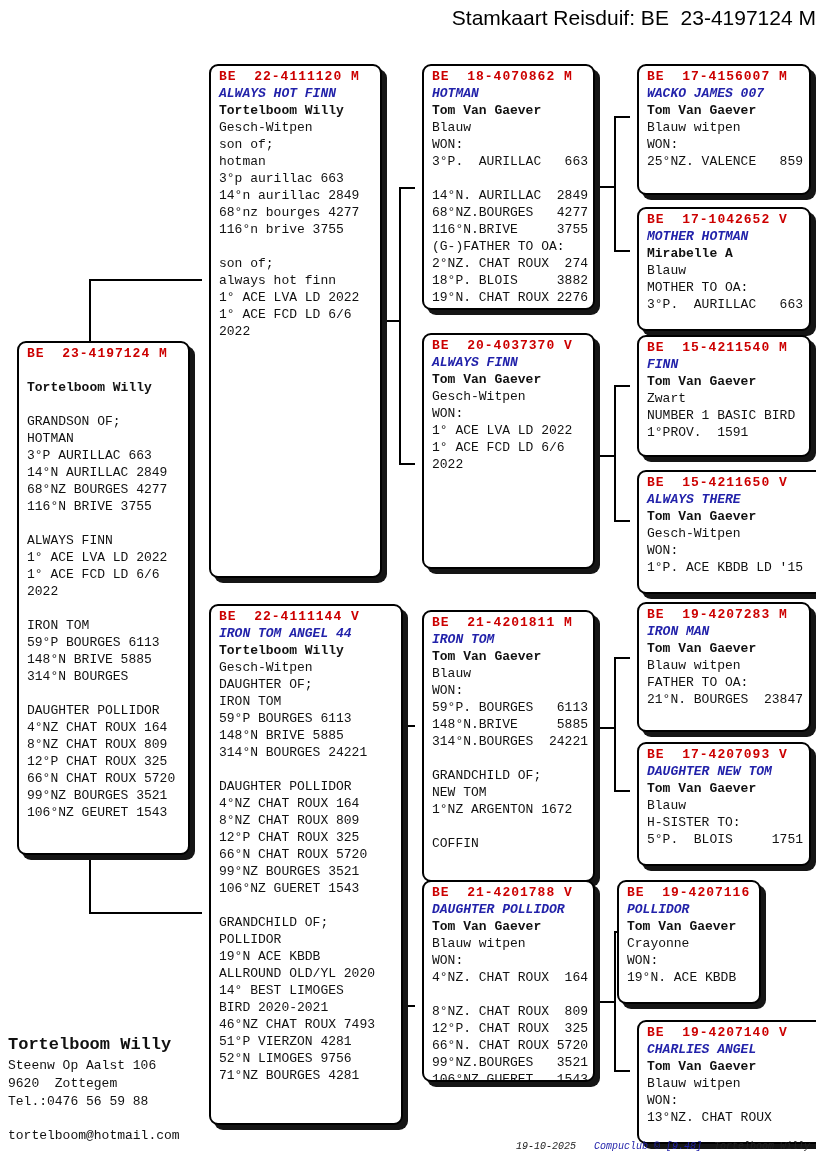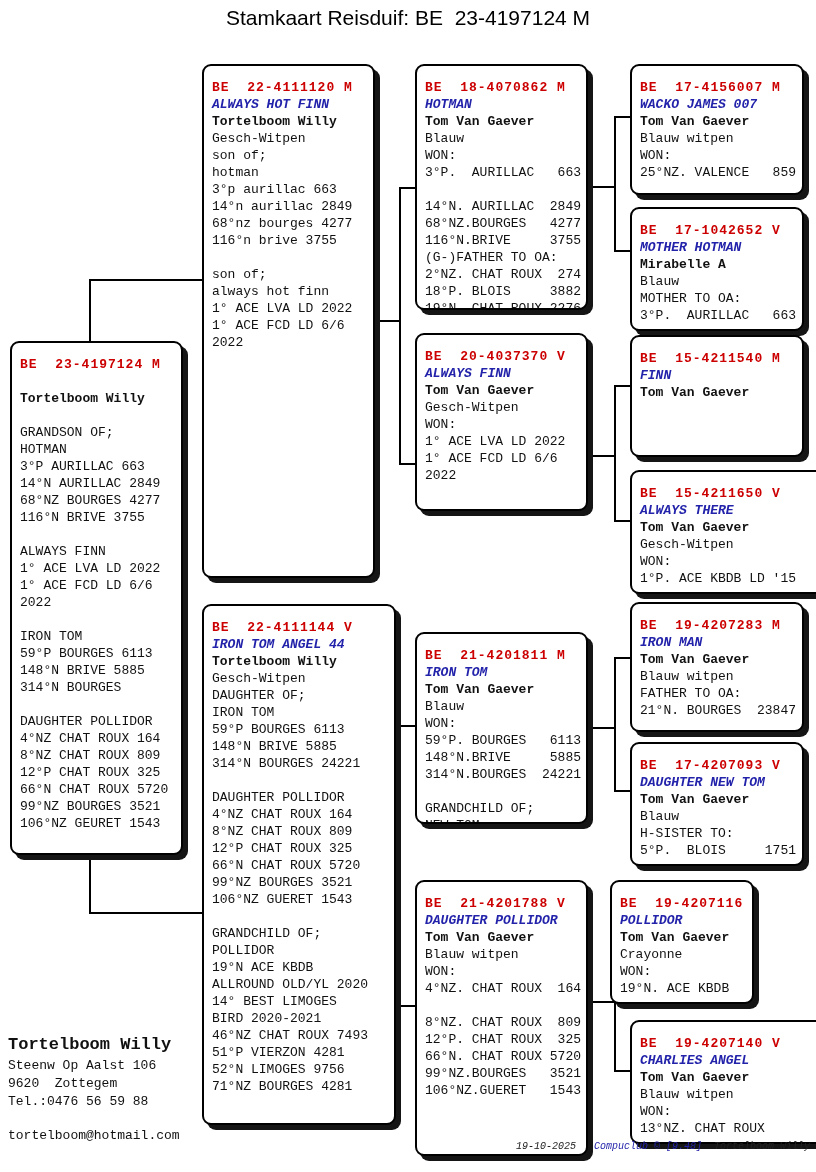--- a/index.html
+++ b/index.html
@@ -6,35 +6,36 @@
   body {
     width:816px; height:1172px;
     background:#ffffff;
     position:relative;
     font-family:"Liberation Mono", monospace;
     color:#111;
     overflow:hidden;
   }
   .title {
     position:absolute; top:6px; left:0; width:816px;
-    text-align:center;
+    text-align:right;
     font-family:"Liberation Sans", sans-serif;
     font-size:21px; color:#000;
     white-space:pre;
   }
   .box {
     position:absolute;
     background:#fff;
     border:2px solid #000;
     border-radius:9px;
     box-shadow:5px 5px 0 #151515;
-    padding:13px 8px;
+    padding:2px 8px;
     box-sizing:border-box;
     font-size:13px; line-height:17px;
     overflow:hidden;
+    margin-left:7px;
   }
   .ring { color:#cc0000; font-weight:bold; white-space:pre; letter-spacing:1px; }
   .bird-name { color:#2222aa; font-weight:bold; font-style:italic; white-space:pre; }
   .fancier { font-weight:bold; white-space:pre; }
   .tline { white-space:pre; min-height:17px; }
   .blank-line { height:17px; }
   .conn { position:absolute; background:#000; }
   .owner { position:absolute; left:8px; top:1033px; }
   .owner-name { font-size:17px; font-weight:bold; line-height:24px; white-space:pre; }
   .owner-line { font-size:13px; line-height:18px; white-space:pre; }
@@ -185,53 +186,53 @@
       <div class="tline">14°N. AURILLAC  2849</div>
       <div class="tline">68°NZ.BOURGES   4277</div>
       <div class="tline">116°N.BRIVE     3755</div>
       <div class="tline">(G-)FATHER TO OA:</div>
       <div class="tline">2°NZ. CHAT ROUX  274</div>
       <div class="tline">18°P. BLOIS     3882</div>
       <div class="tline">19°N. CHAT ROUX 2276</div>
     </div>
 </div>
 
-<div class="box" style="left:415px;top:333px;width:173px;height:178px;">
+<div class="box" style="left:415px;top:333px;width:173px;height:236px;">
   <div class="ring">BE  20-4037370 V</div>
   <div class="bird-name">ALWAYS FINN</div>
   <div class="fancier">Tom Van Gaever</div>
   <div class="lines">
       <div class="tline">Gesch-Witpen</div>
       <div class="tline">WON:</div>
       <div class="tline">1° ACE LVA LD 2022</div>
       <div class="tline">1° ACE FCD LD 6/6</div>
       <div class="tline">2022</div>
     </div>
 </div>
 
-<div class="box" style="left:415px;top:632px;width:173px;height:192px;">
+<div class="box" style="left:415px;top:610px;width:173px;height:272px;">
   <div class="ring">BE  21-4201811 M</div>
   <div class="bird-name">IRON TOM</div>
   <div class="fancier">Tom Van Gaever</div>
   <div class="lines">
       <div class="tline">Blauw</div>
       <div class="tline">WON:</div>
       <div class="tline">59°P. BOURGES   6113</div>
       <div class="tline">148°N.BRIVE     5885</div>
       <div class="tline">314°N.BOURGES  24221</div>
       <div class="tline"> </div>
       <div class="tline">GRANDCHILD OF;</div>
       <div class="tline">NEW TOM</div>
       <div class="tline">1°NZ ARGENTON 1672</div>
       <div class="tline"> </div>
       <div class="tline">COFFIN</div>
     </div>
 </div>
 
-<div class="box" style="left:415px;top:880px;width:173px;height:276px;">
+<div class="box" style="left:415px;top:880px;width:173px;height:202px;">
   <div class="ring">BE  21-4201788 V</div>
   <div class="bird-name">DAUGHTER POLLIDOR</div>
   <div class="fancier">Tom Van Gaever</div>
   <div class="lines">
       <div class="tline">Blauw witpen</div>
       <div class="tline">WON:</div>
       <div class="tline">4°NZ. CHAT ROUX  164</div>
       <div class="tline"> </div>
       <div class="tline">8°NZ. CHAT ROUX  809</div>
       <div class="tline">12°P. CHAT ROUX  325</div>
@@ -260,20 +261,25 @@
       <div class="tline">Blauw</div>
       <div class="tline">MOTHER TO OA:</div>
       <div class="tline">3°P.  AURILLAC   663</div>
     </div>
 </div>
 
 <div class="box" style="left:630px;top:335px;width:174px;height:122px;">
   <div class="ring">BE  15-4211540 M</div>
   <div class="bird-name">FINN</div>
   <div class="fancier">Tom Van Gaever</div>
+  <div class="lines">
+      <div class="tline">Zwart</div>
+      <div class="tline">NUMBER 1 BASIC BIRD</div>
+      <div class="tline">1°PROV.  1591</div>
+    </div>
 </div>
 
 <div class="box" style="left:630px;top:470px;width:194px;height:124px;">
   <div class="ring">BE  15-4211650 V</div>
   <div class="bird-name">ALWAYS THERE</div>
   <div class="fancier">Tom Van Gaever</div>
   <div class="lines">
       <div class="tline">Gesch-Witpen</div>
       <div class="tline">WON:</div>
       <div class="tline">1°P. ACE KBDB LD '15</div>

